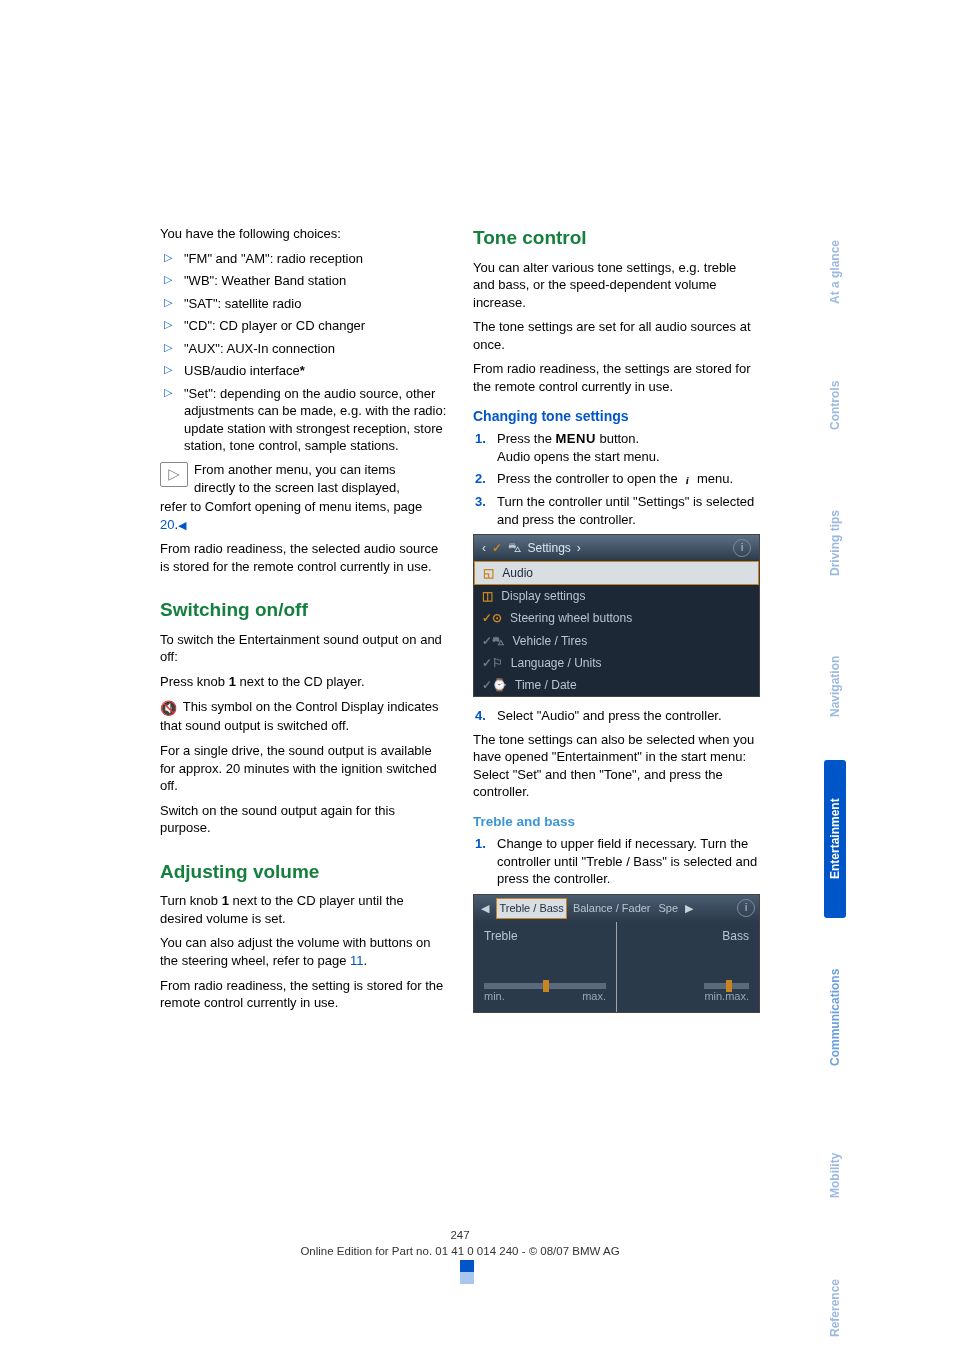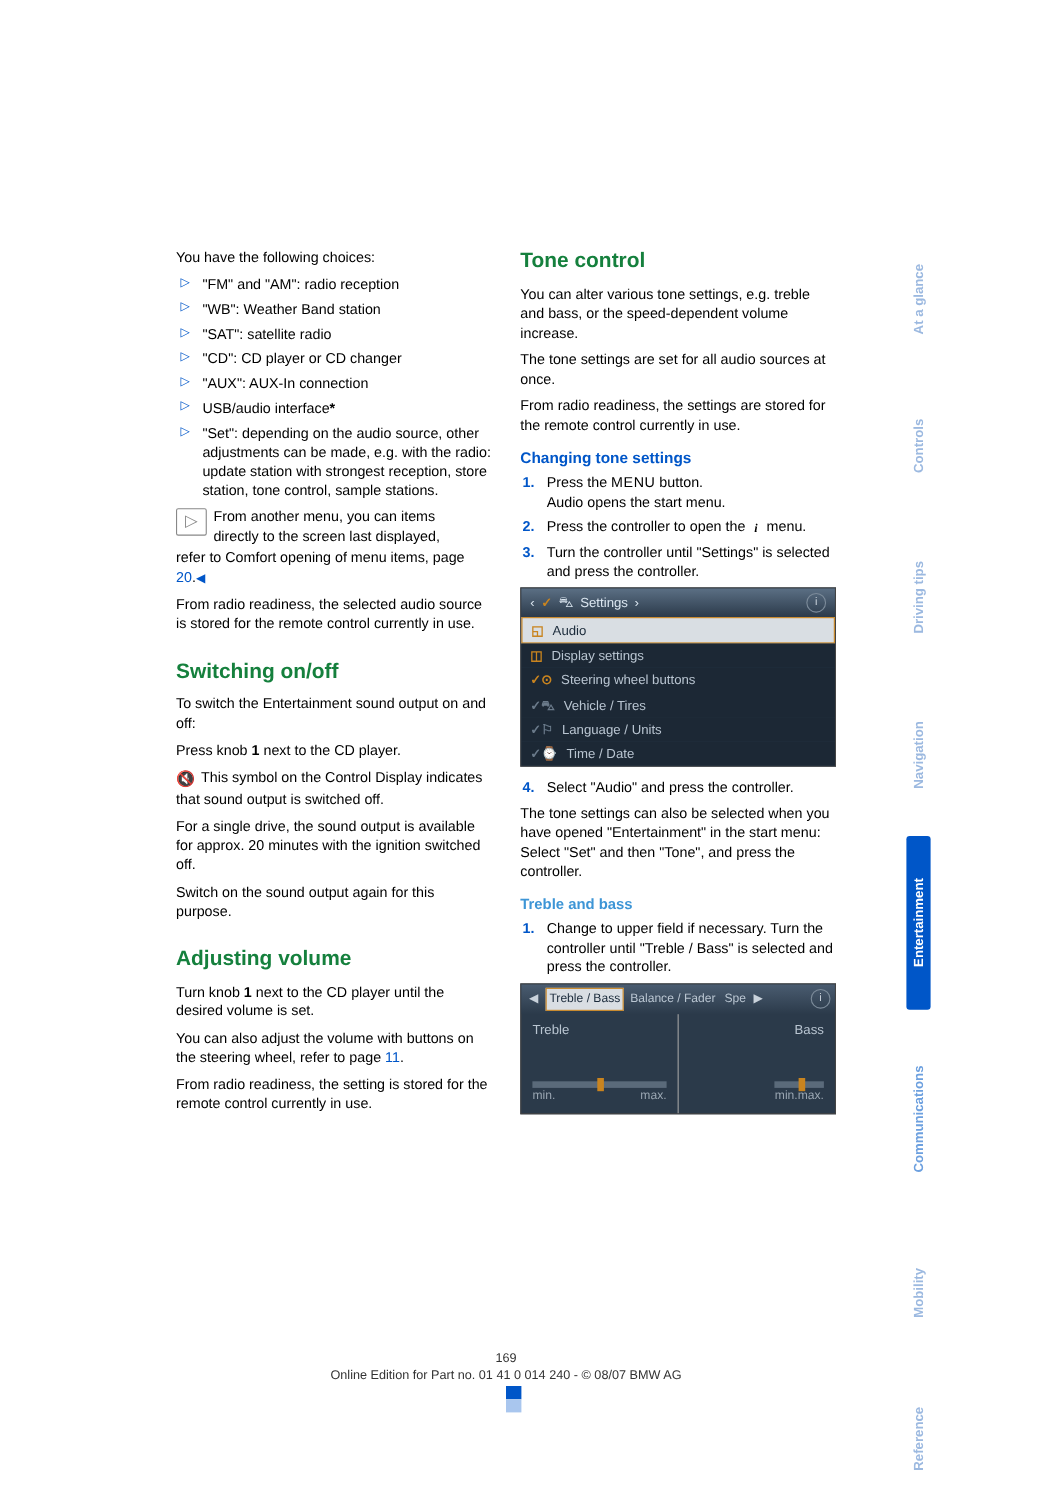--- a/index.html
+++ b/index.html
@@ -101,21 +101,21 @@
     display: flex;
     align-items: center;
     justify-content: center;
     color: #888;
     font-size: 15px;
   }
   .note-text { display: block; }
   .note-text-indent { text-indent: 34px; }
   .link { color: #0056c8; }
   .end-mark { color: #0056c8; font-size: 11px; }
-  .menu-word { font-weight: normal; letter-spacing: 0.5px; }
+  .menu-word { font-weight: bold; letter-spacing: 0.5px; }
   .i-icon {
     display: inline-flex;
     width: 12px;
     height: 12px;
     border-radius: 50%;
     align-items: center;
     justify-content: center;
     font-family: Georgia, serif;
     font-style: italic;
     font-weight: bold;
@@ -448,21 +448,21 @@
       <div class="tabv tab-blue-dim" style="min-height: 90px;">Controls</div>
       <div class="tabv tab-blue-dim" style="min-height: 110px;">Driving tips</div>
       <div class="tabv tab-blue-dim" style="min-height: 100px;">Navigation</div>
       <div class="tabv tab-blue-on" style="min-height: 130px;">Entertainment</div>
       <div class="tabv tab-blue-med" style="min-height: 150px;">Communications</div>
       <div class="tabv tab-blue-dim" style="min-height: 90px;">Mobility</div>
       <div class="tabv tab-blue-dim" style="min-height: 100px;">Reference</div>
     </div>
 
   <div class="footer">
-    <div>169</div>
+    <div>247</div>
     <div>Online Edition for Part no. 01 41 0 014 240 - © 08/07 BMW AG</div>
   </div>
   <div class="ftmark">
     <div class="top"></div>
       <div class="bot"></div>
   </div>
 
 </div>
 
 </body></html>

